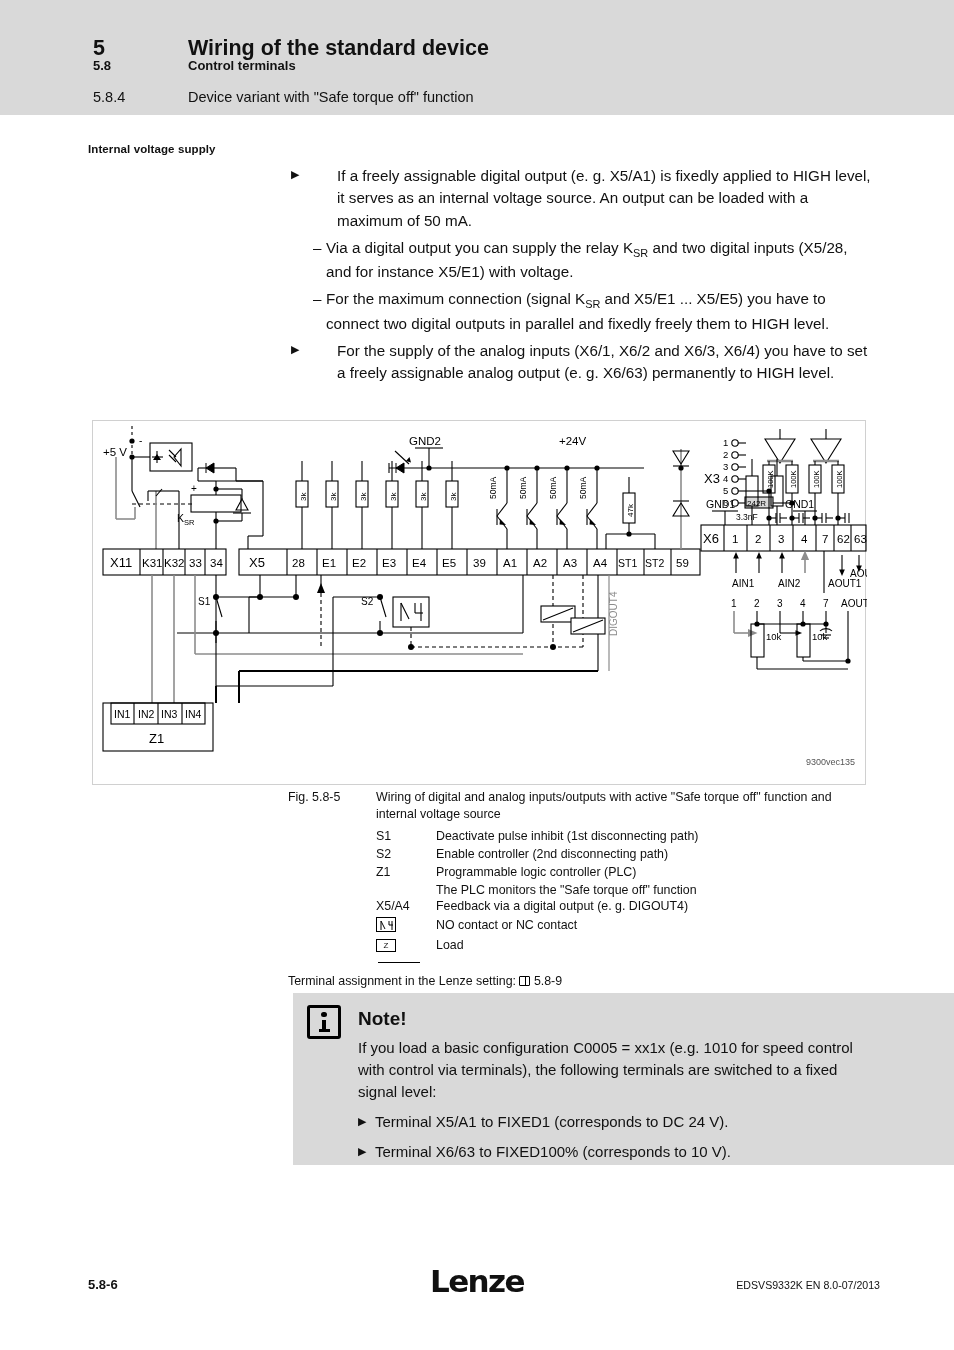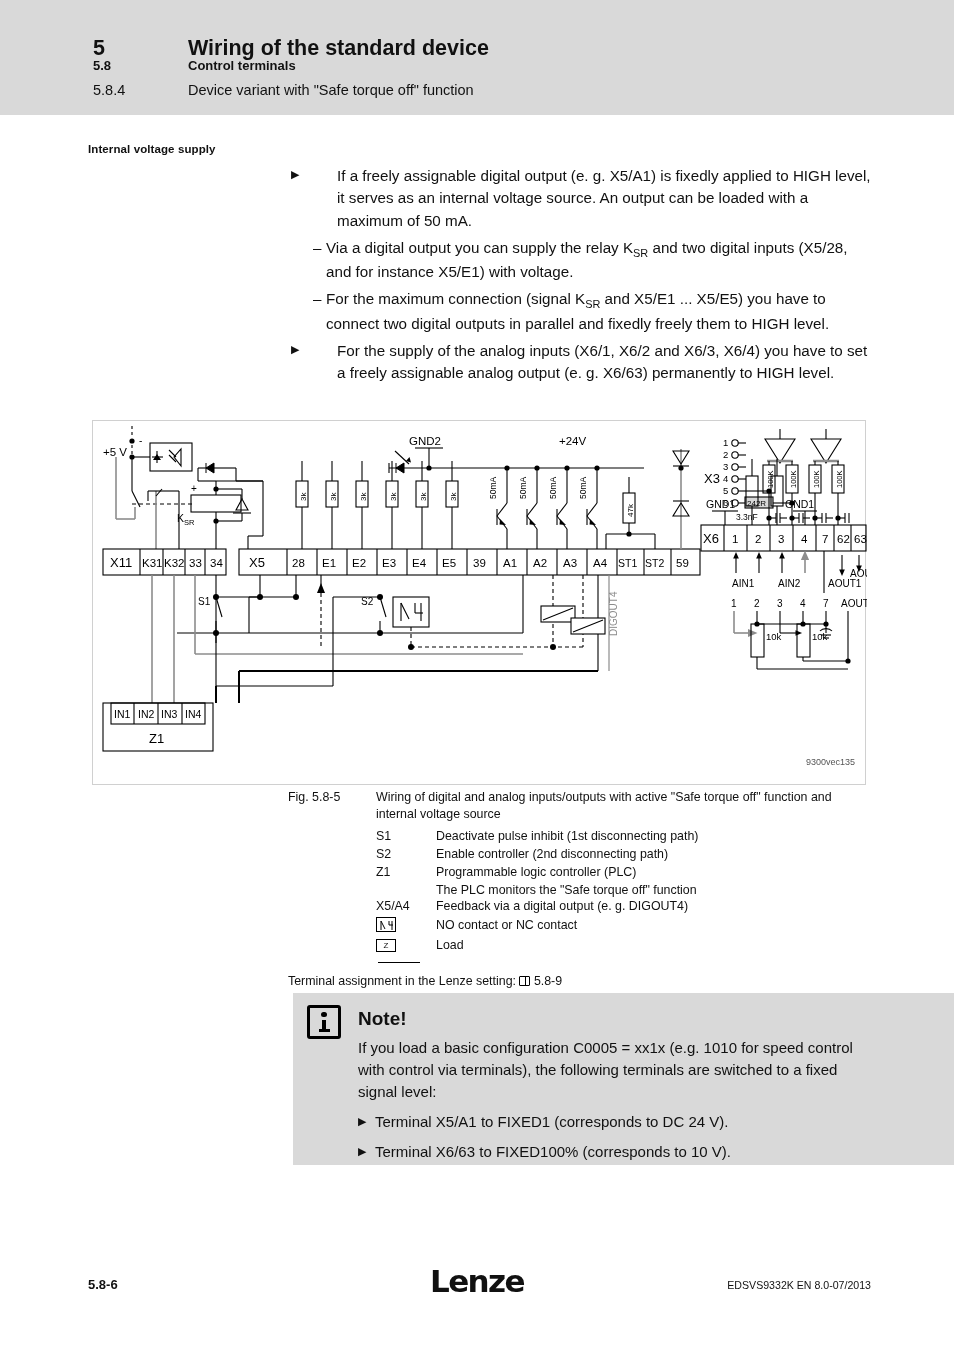--- a/index.html
+++ b/index.html
@@ -16,21 +16,21 @@
   
   .header-band {
     position: absolute; left:0; top:0; width:954px; height:115px;
     background:#d9d9d9;
   }
   .hdr-row { position:absolute; display:flex; align-items:baseline; }
   .hdr-num { width:95px; flex:none; }
   .hdr-chapter { left:93px; top:36px; font-size:21.5px; font-weight:bold; }
   .hdr-chapter .hdr-num { font-size:21.5px; font-weight:bold; }
   .hdr-l2 { left:93px; top:58px; font-size:13px;font-weight:bold; }
-  .hdr-l3 { left:93px; top:82px; font-size:14.5px; }
+  .hdr-l3 { left:93px; top:89px; font-size:14.5px; }
 
   
   .sidelabel {
     position:absolute; left:88px; top:143px;
     font-size:11.5px; font-weight:bold; letter-spacing:.1px;
   }
 
   .bodytext { position:absolute; left:291px; top:165px; width:580px; font-size:15.2px; line-height:1.47; }
   .bullet { display:flex; margin-bottom:5px; }
   .bullet .mk { flex:none; width:22px; font-size:11px; line-height:1.55; padding-top:1px; }
@@ -82,21 +82,21 @@
   .note-body { position:absolute; left:65px; top:44px; width:498px; font-size:15px; line-height:1.46; }
   .note-b { display:flex; margin-top:8px; }
   .note-b .mk { flex:none; width:17px; font-size:11px; padding-top:2px; }
 
   
   .footer-pg { position:absolute; left:88px; top:1277px; font-size:13px; font-weight:bold; }
   .footer-logo {
     position:absolute; left:0; right:0; top:1263px; text-align:center;
     font-size:31px; font-weight:bold; letter-spacing:-1.6px; font-family:"DejaVu Sans", sans-serif;
   }
-  .footer-doc { position:absolute; right:83px; top:1279px; font-size:10.6px; }
+  .footer-doc { position:absolute; right:74px; top:1279px; font-size:10.6px; }
 
   
   .fig text { font-family:"Liberation Sans", sans-serif; }
 </style>
 </head>
 <body>
 
 <div class="header-band"></div>
 
 <div class="hdr-row hdr-chapter">

